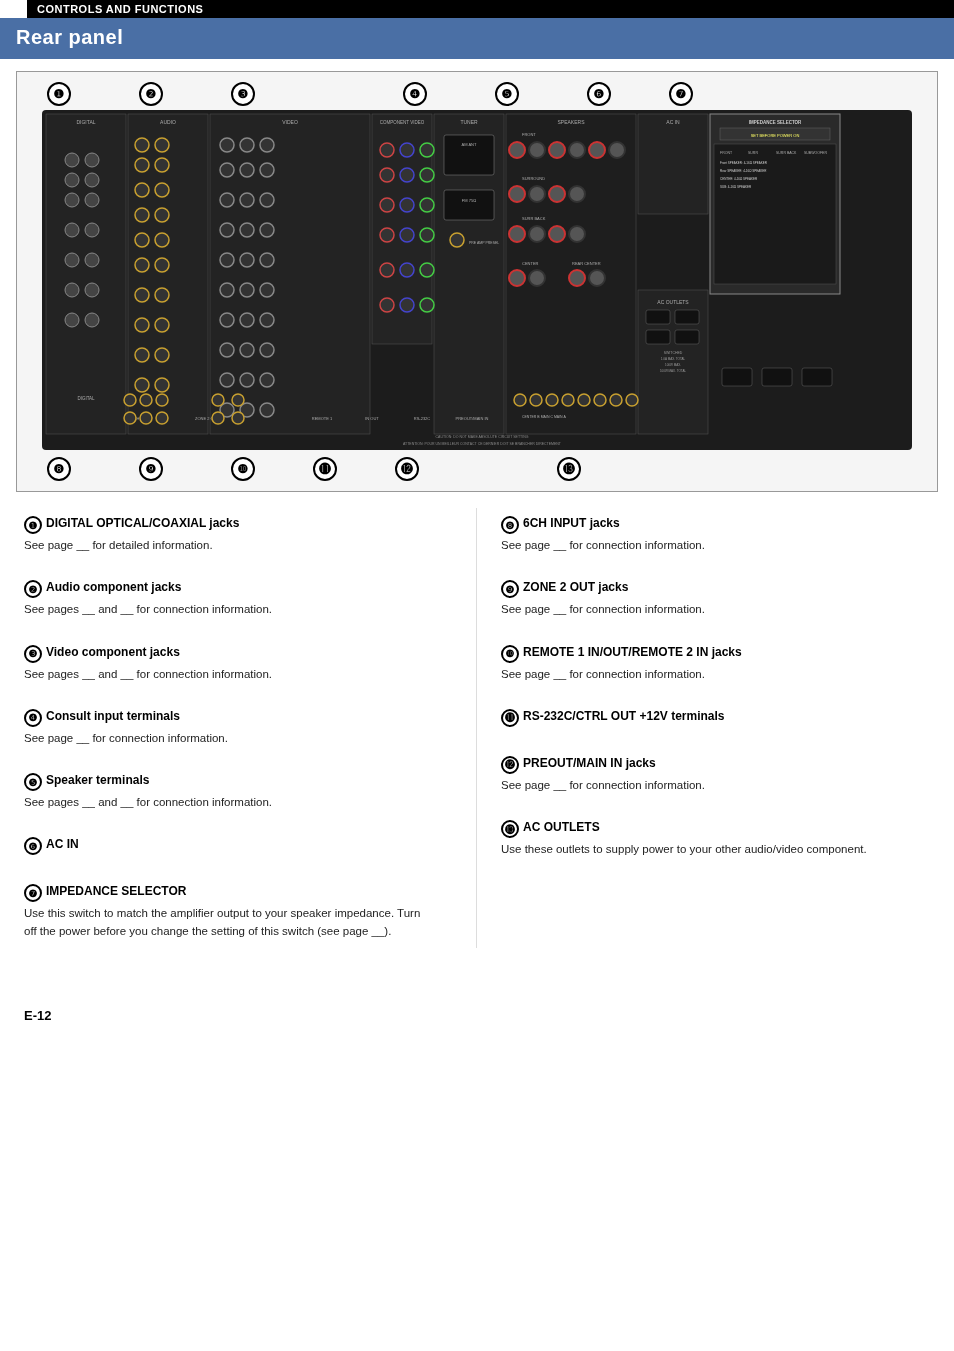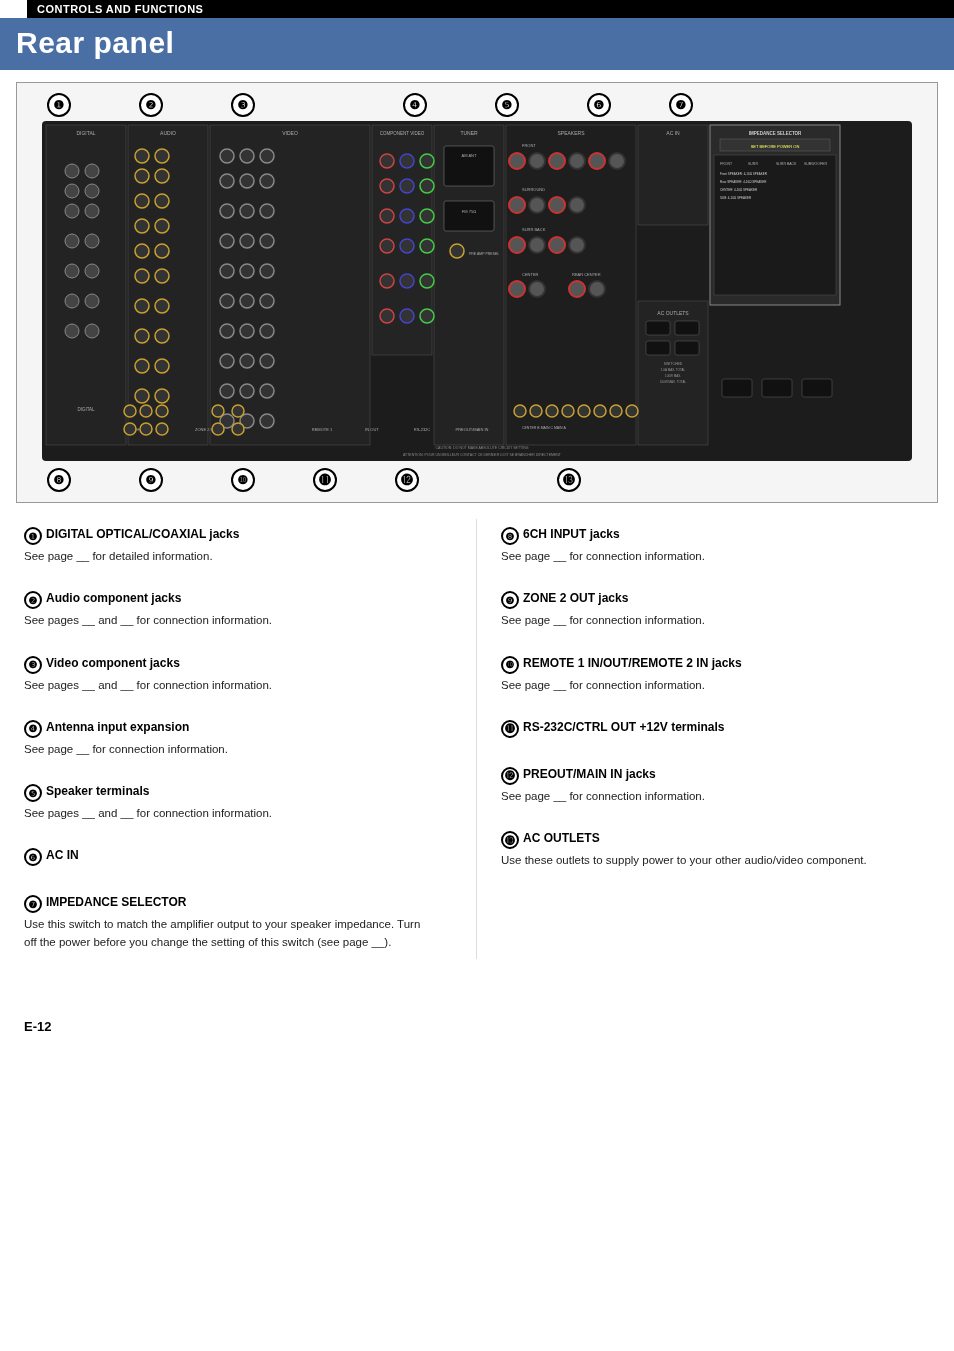--- a/index.html
+++ b/index.html
@@ -23,21 +23,21 @@
       margin-left: 27px;
     }
 
     
     .page-title-section {
       background: #4a6fa5;
       padding: 8px 16px 10px 16px;
       margin: 0;
     }
     .page-title-section h1 {
-      font-size: 30px;
+      font-size: 20px;
       font-weight: bold;
       color: #fff;
       letter-spacing: 0.5px;
     }
 
     
     .diagram-area {
       border: 1px solid #999;
       margin: 12px 16px;
       padding: 10px;
@@ -409,21 +409,21 @@
       <div class="desc-header">
         <span class="desc-num">❸</span>
         <strong>Video component jacks</strong>
       </div>
       <div class="desc-text">See pages __ and __ for connection information.</div>
     </div>
 
     <div class="desc-item" style="margin-top:10px;">
       <div class="desc-header">
         <span class="desc-num">❹</span>
-        <strong>Antenna input expansion</strong>
+        <strong>Consult input terminals</strong>
       </div>
       <div class="desc-text">See page __ for connection information.</div>
     </div>
 
     <div class="desc-item" style="margin-top:10px;">
       <div class="desc-header">
         <span class="desc-num">❺</span>
         <strong>Speaker terminals</strong>
       </div>
       <div class="desc-text">See pages __ and __ for connection information.</div>

